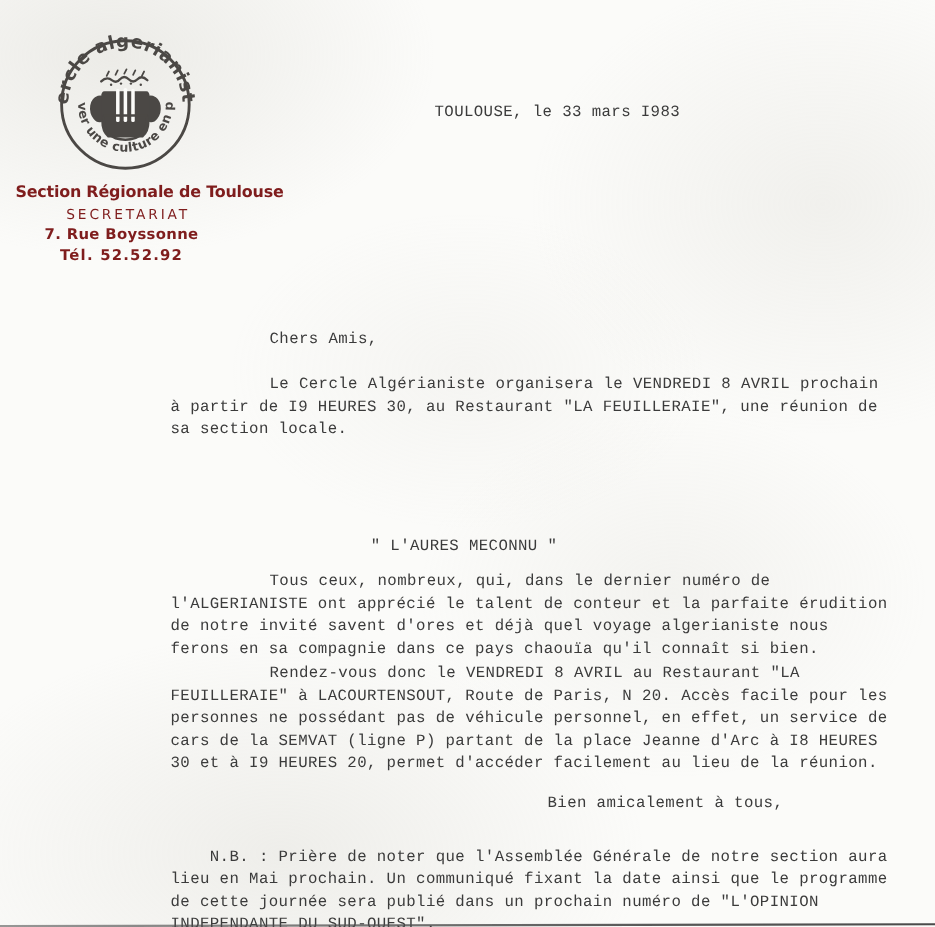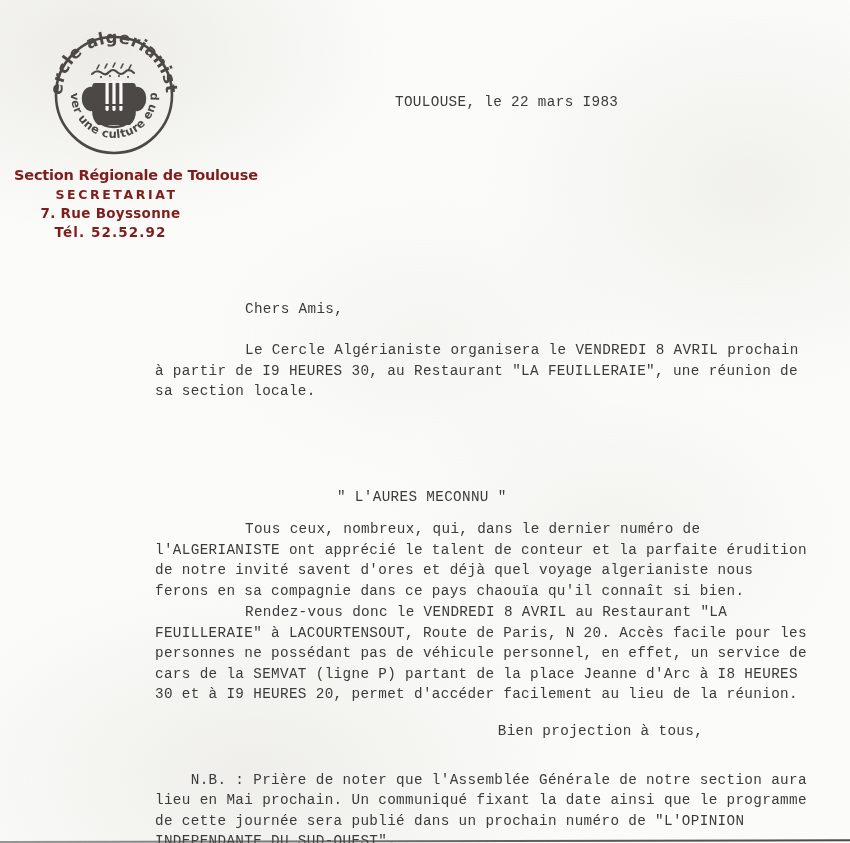--- a/index.html
+++ b/index.html
@@ -71,21 +71,21 @@
   }
   #lh-section {
     font-size: 14.5px;
     font-weight: bold;
     letter-spacing: -0.2px;
     line-height: 19px;
     white-space: nowrap;
   }
   #lh-secretariat {
     font-size: 12.5px;
-    font-weight: bold;
+    font-weight: normal;
     letter-spacing: 2.6px;
     line-height: 19px;
     text-align: center;
     padding-right: 10px;
   }
   #lh-street, #lh-city, #lh-tel {
     font-size: 13.5px;
     font-weight: bold;
     line-height: 19px;
     text-align: center;
@@ -190,35 +190,35 @@
     </svg>
   </div>
 
   <div id="letterhead">
     <div id="lh-section">Section Régionale de Toulouse</div>
     <div id="lh-secretariat">SECRETARIAT</div>
     <div id="lh-street">7. Rue Boyssonne</div>
     <div id="lh-tel">Tél. 52.52.92</div>
   </div>
 
-  <div class="typed" id="date-line">TOULOUSE, le 22 mars I983</div>
+  <div class="typed" id="date-line">TOULOUSE, le 33 mars I983</div>
 
   <div class="typed" id="greeting">Chers Amis,</div>
 
   <div class="typed" id="para-1">Le Cercle Algérianiste organisera le VENDREDI 8 AVRIL prochain à partir de I9 HEURES 30, au Restaurant "LA FEUILLERAIE", une réunion de sa section locale.</div>
 
 
   <div class="typed" id="talk-title">" L'AURES MECONNU "</div>
 
   <div class="typed" id="para-3">Tous ceux, nombreux, qui, dans le dernier numéro de l'ALGERIANISTE ont apprécié le talent de conteur et la parfaite érudition de notre invité savent d'ores et déjà quel voyage algerianiste nous ferons en sa compagnie dans ce pays chaouïa qu'il connaît si bien.</div>
 
   <div class="typed" id="para-4">Rendez-vous donc le VENDREDI 8 AVRIL au Restaurant "LA FEUILLERAIE" à LACOURTENSOUT, Route de Paris, N 20. Accès facile pour les personnes ne possédant pas de véhicule personnel, en effet, un service de cars de la SEMVAT (ligne P) partant de la place Jeanne d'Arc à I8 HEURES 30 et à I9 HEURES 20, permet d'accéder facilement au lieu de la réunion.</div>
 
   <div class="typed" id="closing">
-    <span>Bien projection à tous,</span>
+    <span>Bien amicalement à tous,</span>
   </div>
 
   <div class="typed" id="nb">
     <span id="nb-label">N.B.</span><span id="nb-body"> : Prière de noter que l'Assemblée Générale de notre section aura lieu en Mai prochain. Un communiqué fixant la date ainsi que le programme de cette journée sera publié dans un prochain numéro de "L'OPINION INDEPENDANTE DU SUD-OUEST".</span>
   </div>
 
   <div id="bottom-edge"></div>
 
 </div>
 

